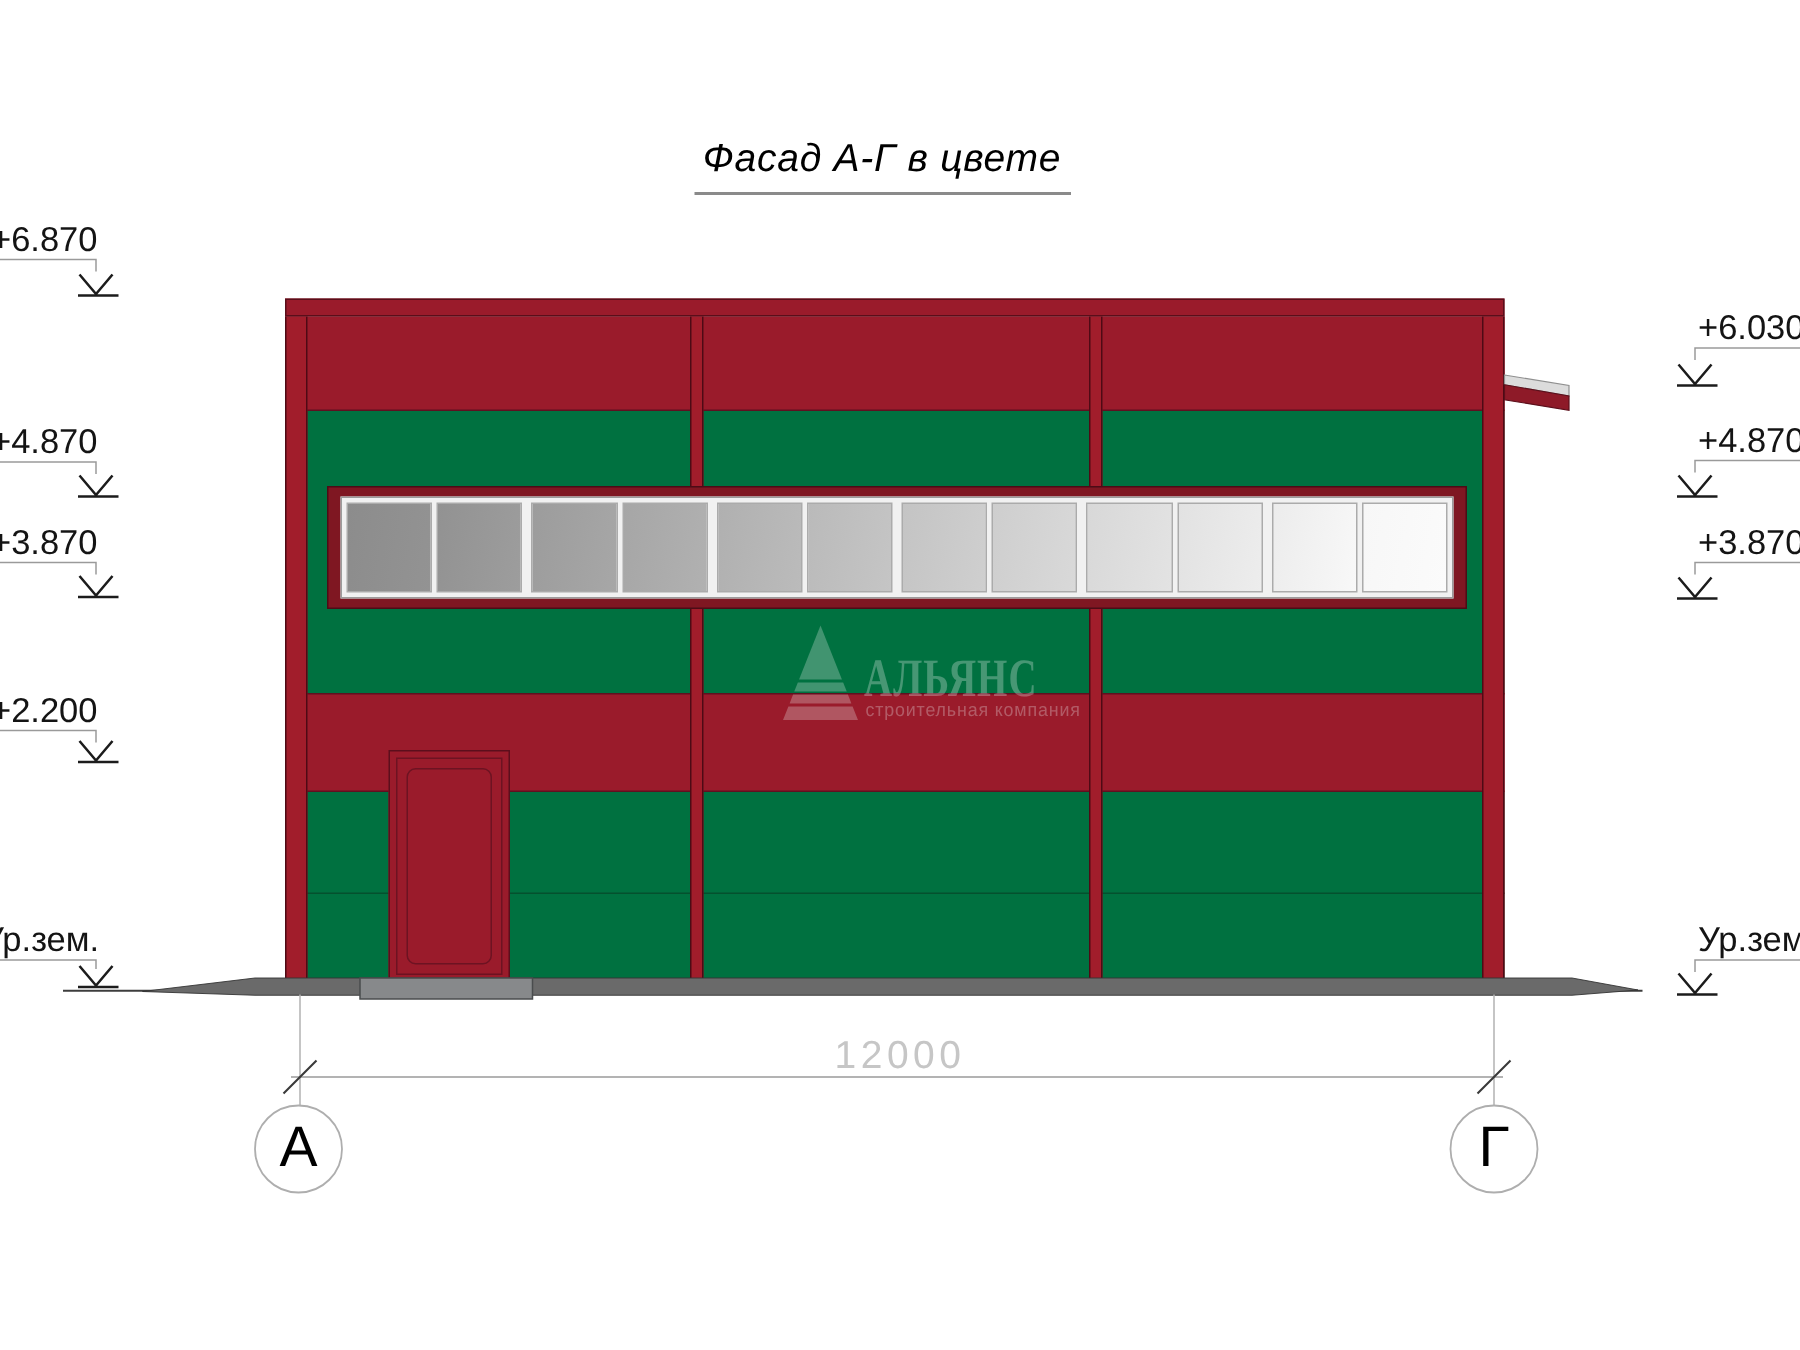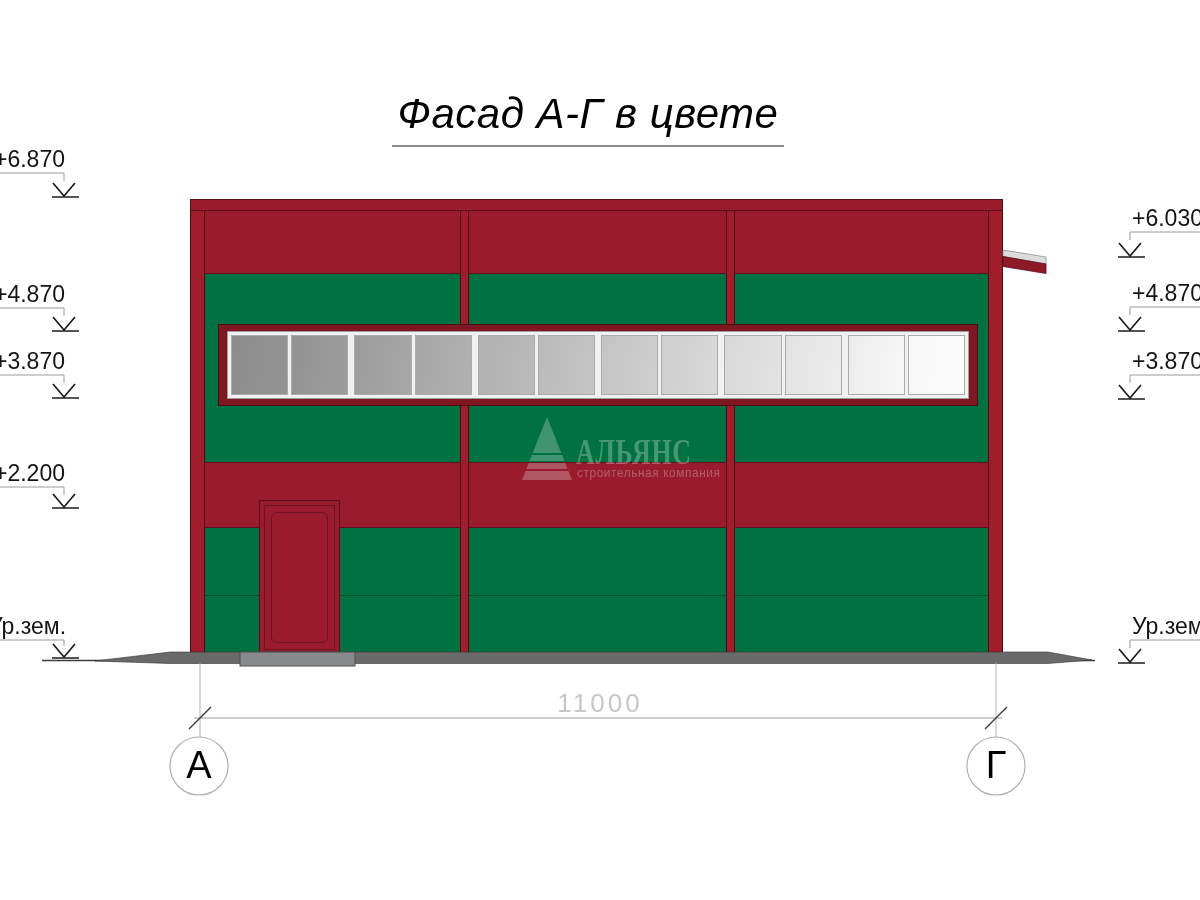--- a/index.html
+++ b/index.html
@@ -4,21 +4,21 @@
 <style>
   html,body{margin:0;padding:0;}
   body{
     width:1200px;height:900px;position:relative;overflow:hidden;
     background:#ffffff;font-family:"Liberation Sans",sans-serif;
   }
 
   
   .title-wrap{position:absolute;top:90px;left:0;width:1176px;text-align:center;}
   .title{
-    display:inline-block;font-size:42px;font-style:italic;color:#000;
+    display:inline-block;font-size:26px;font-style:italic;color:#000;
     padding:0 6px 7px 6px;border-bottom:2px solid #8a8a8a;letter-spacing:.5px;
   }
 
   
   .building{position:absolute;left:190px;top:199px;width:813px;height:456px;}
   .cap{position:absolute;left:0;top:0;width:813px;height:12px;background:var(--red);
        border:1px solid #5a0e1a;box-sizing:border-box;}
   .band{position:absolute;left:0;width:813px;box-sizing:border-box;}
   .band-red1{top:12px;height:63px;background:var(--red);border-bottom:1px solid #5f1020;}
   .band-green1{top:75px;height:188px;background:var(--green);}
@@ -196,16 +196,16 @@
 <div class="lvl-label lvl-left" style="top:281px">+4.870</div>
 <div class="lvl-label lvl-left" style="top:348px">+3.870</div>
 <div class="lvl-label lvl-left" style="top:460px">+2.200</div>
 <div class="lvl-label lvl-left" style="top:613px">Ур.зем.</div>
 
 <div class="lvl-label lvl-right" style="top:205px">+6.030</div>
 <div class="lvl-label lvl-right" style="top:280px">+4.870</div>
 <div class="lvl-label lvl-right" style="top:348px">+3.870</div>
 <div class="lvl-label lvl-right" style="top:613px">Ур.зем.</div>
 
-<div class="dim-label">11000</div>
+<div class="dim-label">12000</div>
 
 <div class="axis-letter" style="left:169px;top:744px">А</div>
 <div class="axis-letter" style="left:966px;top:744px">Г</div>
 
 </body></html>

